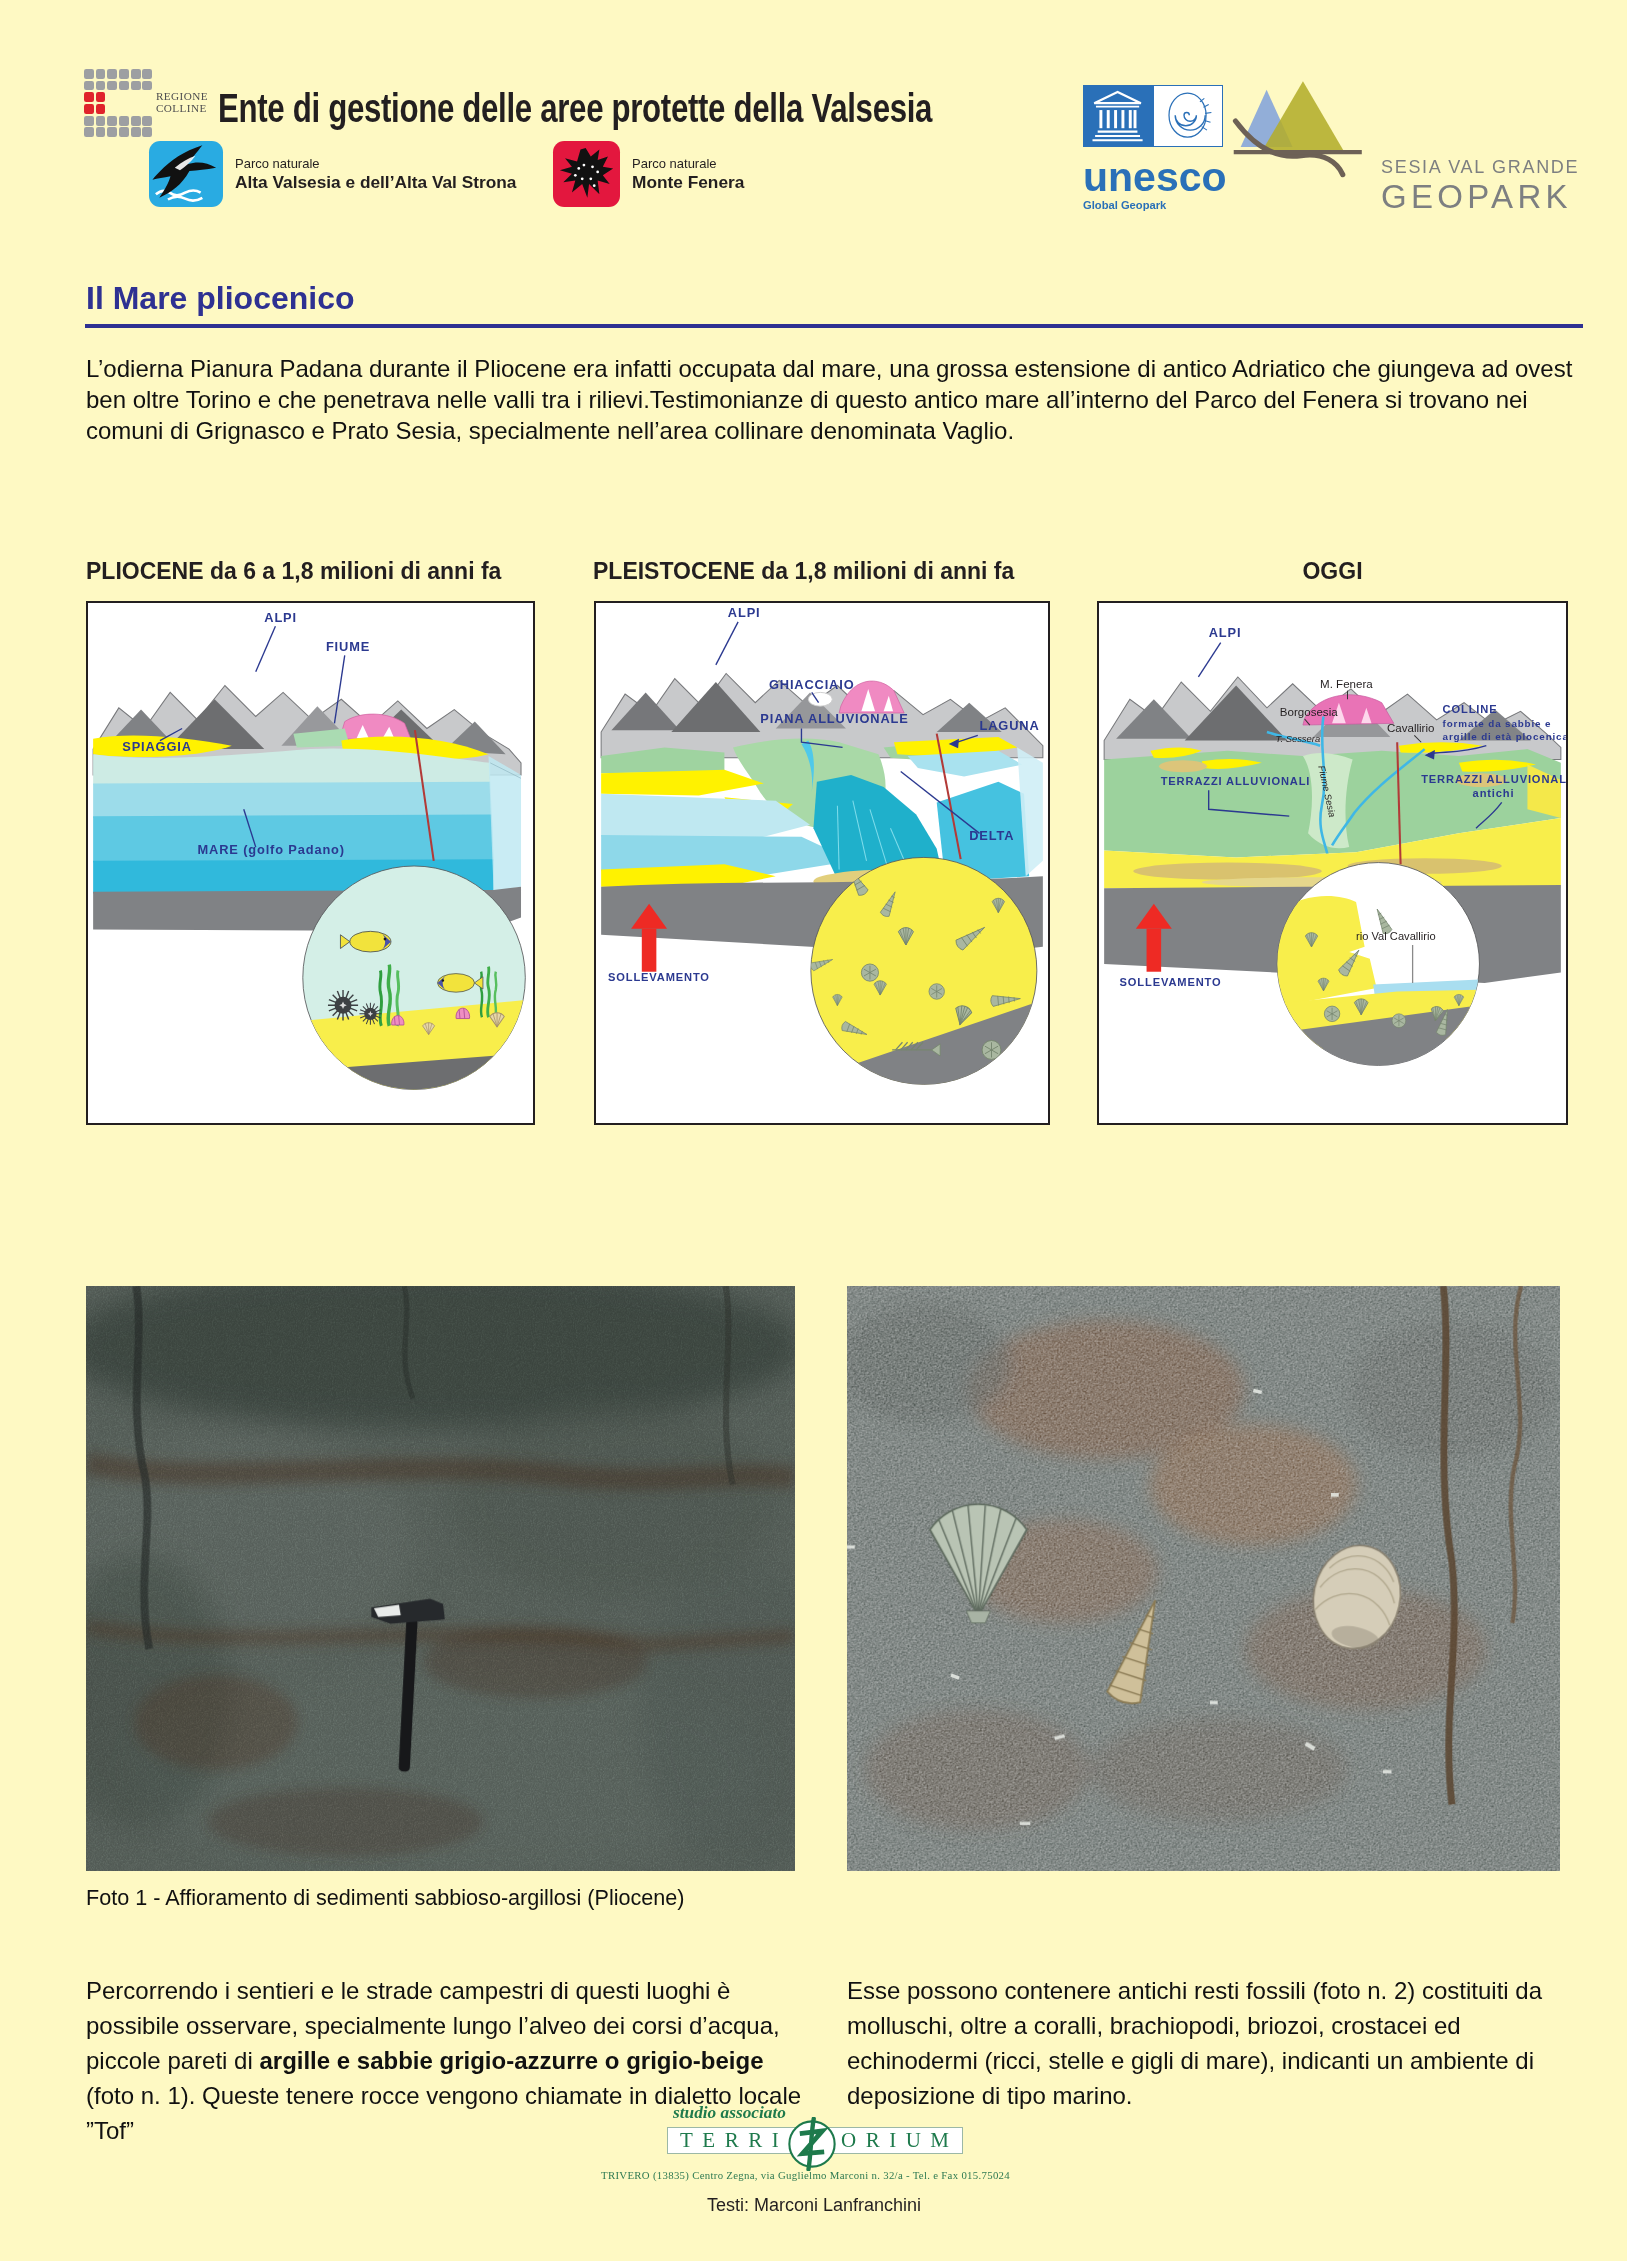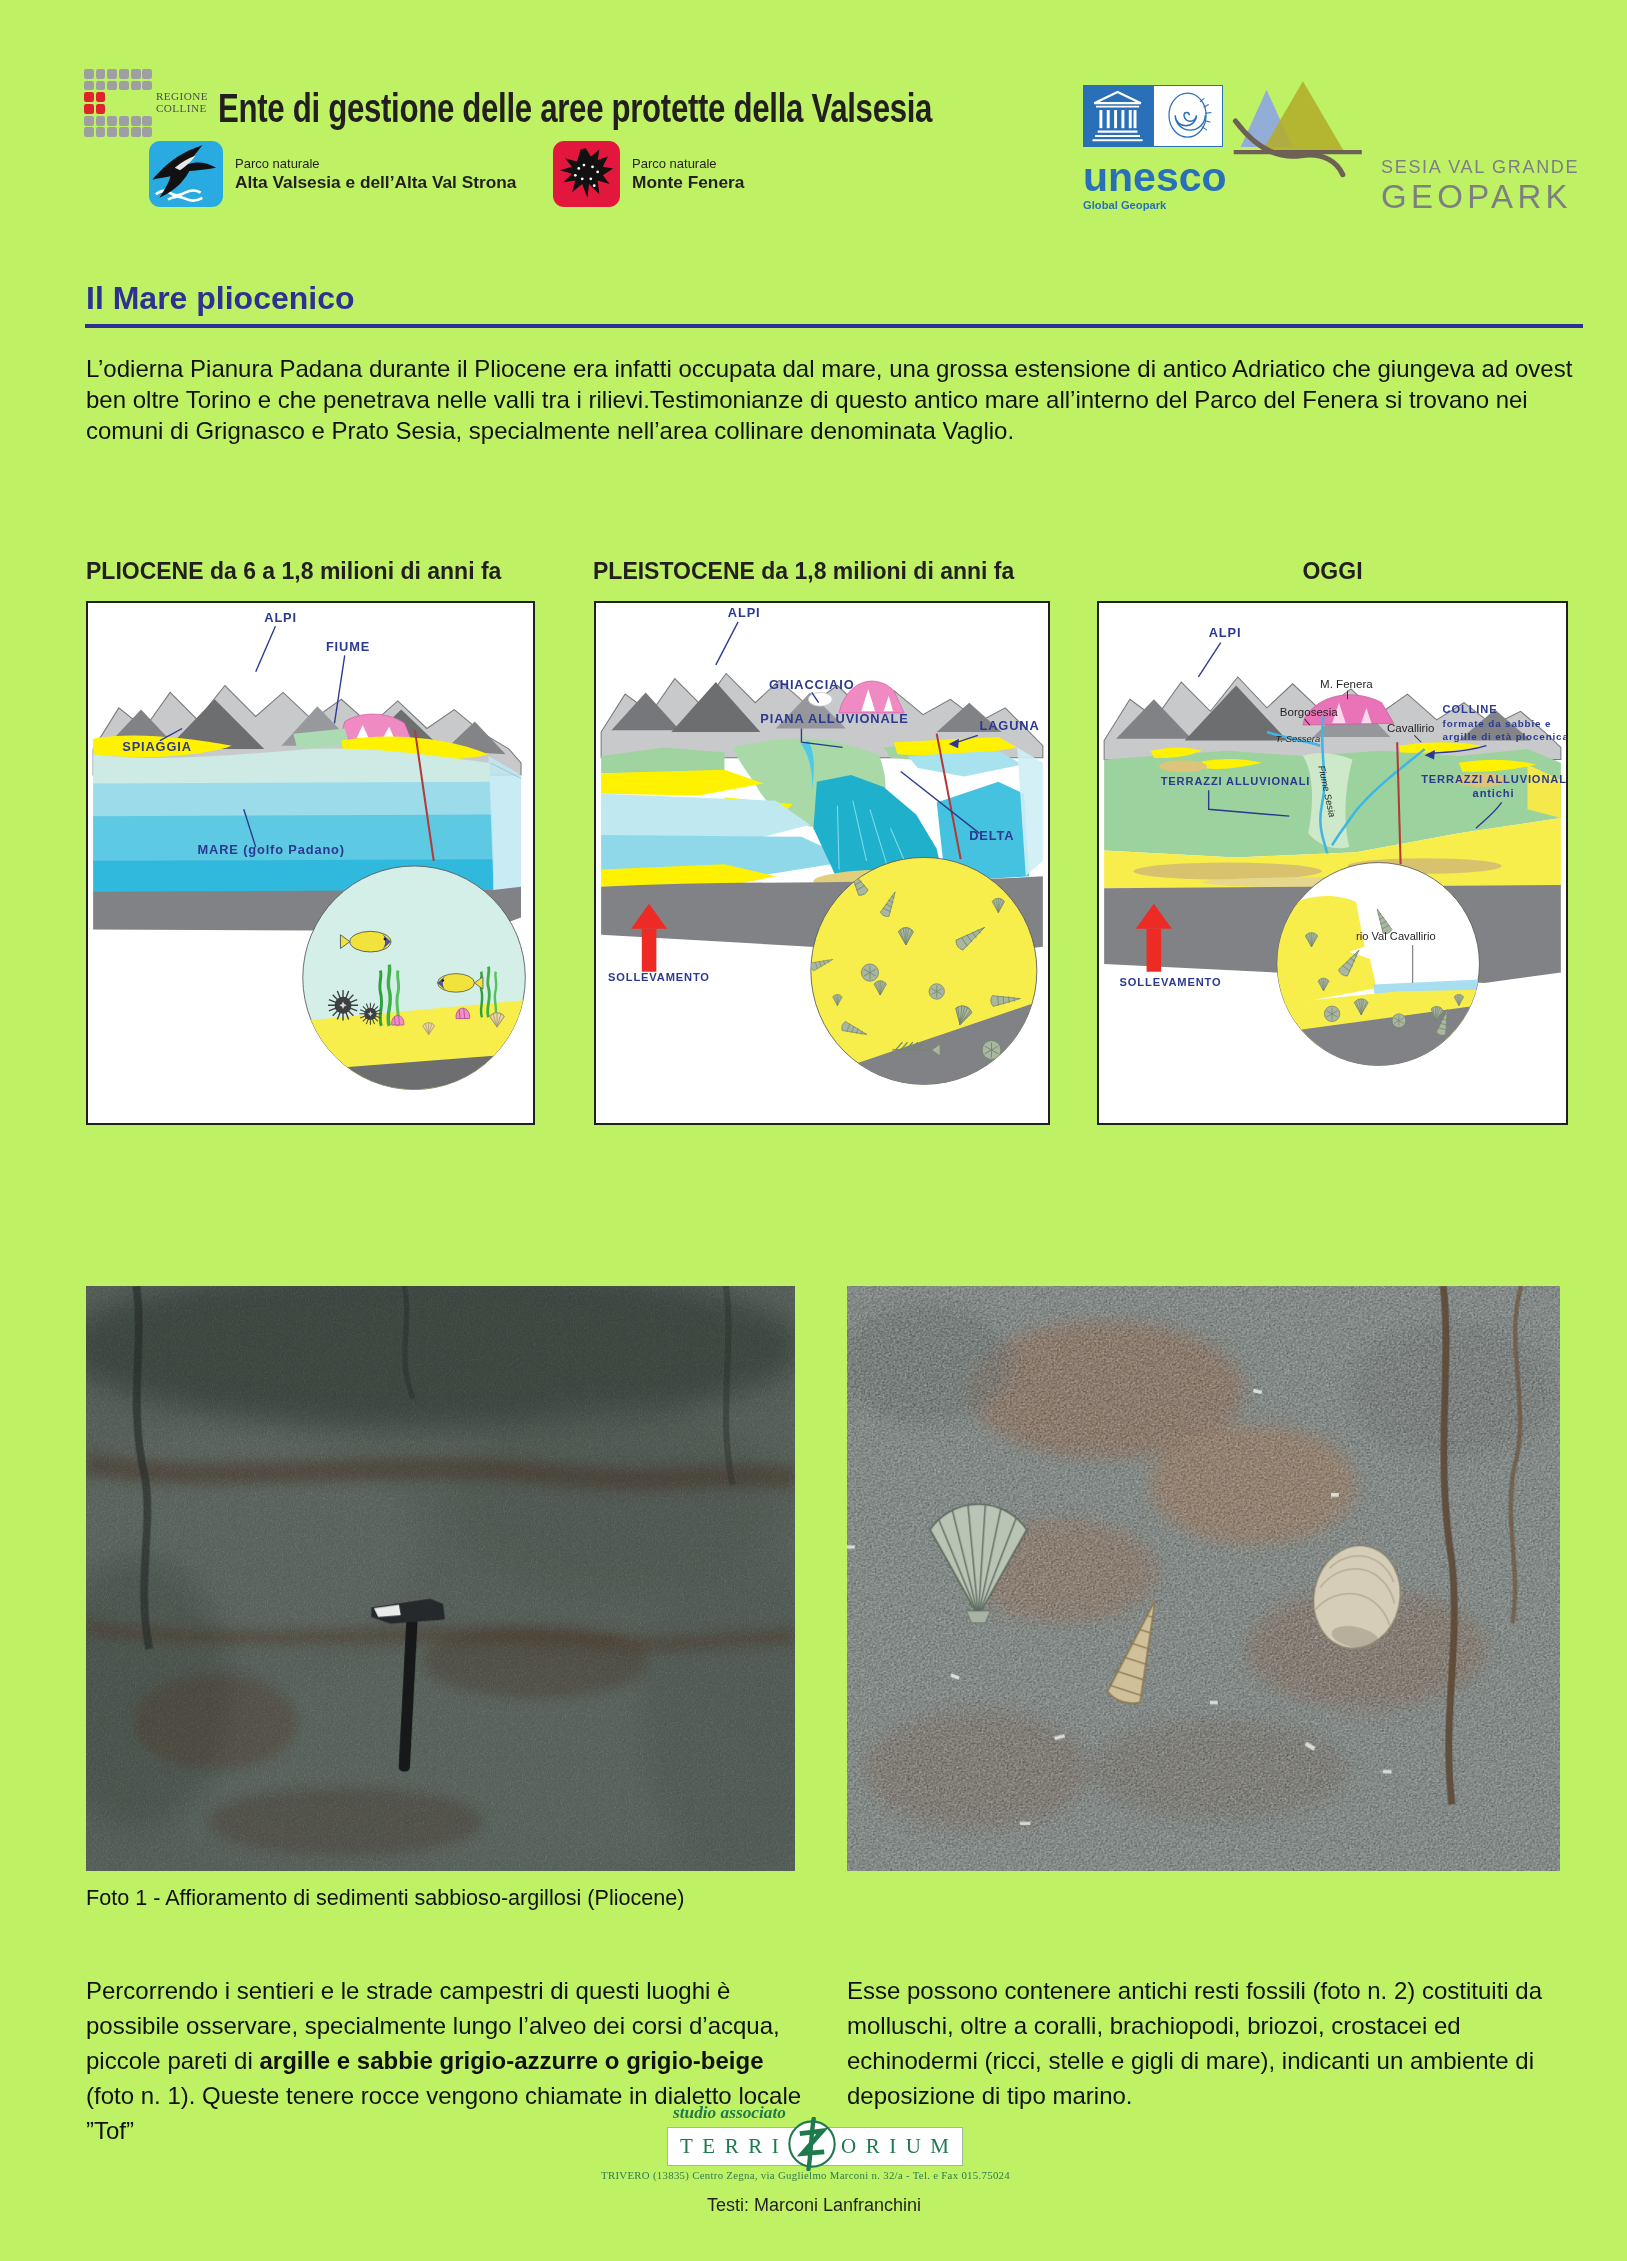--- a/index.html
+++ b/index.html
@@ -1,16 +1,16 @@
 <!DOCTYPE html>
 <html style="font-size:14px"><head>
 <meta charset="utf-8">
 <style>
   html,body{margin:0;padding:0;background:#e8e8e8;}
-  .page{position:relative;width:1628px;height:2261px;background:#bef264;
+  .page{position:relative;width:1628px;height:2261px;background:#fef9c3;
         font-family:"Liberation Sans",sans-serif;color:#1a1a1a;overflow:hidden;margin:0 auto;}
   .abs{position:absolute;}
   
   .rp-grid{left:84px;top:69px;width:71px;height:71px;}
   .rp-cell{position:absolute;width:9.5px;height:9.5px;border-radius:2.2px;background:#9d9fa2;}
   .rp-cell.red{background:#e0232b;}
   .rp-text{left:156px;top:90px;font-family:"Liberation Serif",serif;color:#4d4d4f;
            font-size:11.2px;line-height:12px;letter-spacing:0.4px;}
   .main-title{left:218px;top:86px;font-size:40px;font-weight:bold;letter-spacing:-0.4px;
               transform:scaleX(.78);transform-origin:left top;white-space:nowrap;color:#231f20;}
@@ -33,21 +33,21 @@
   .dlabel{fill:#2b3990;font-family:"Liberation Sans",sans-serif;font-weight:bold;letter-spacing:1px;}
   .klabel{fill:#231f20;font-family:"Liberation Sans",sans-serif;}
   
   .photo{top:1286px;height:585px;overflow:hidden;}
   .photo svg{display:block;width:100%;height:100%;}
   .caption{top:1885px;font-size:21.6px;color:#111;white-space:nowrap;}
   .bodycol{top:1973px;font-size:24px;line-height:35px;color:#111;}
   
   .studio{left:673px;top:2103px;font-family:"Liberation Serif",serif;font-style:italic;
           font-weight:bold;font-size:17.3px;color:#1e7a4c;}
-  .tbox{left:667px;top:2127px;width:296px;height:39px;border:1.3px solid #9cb8a6;background:#fff;
+  .tbox{left:667px;top:2127px;width:296px;height:27px;border:1.3px solid #9cb8a6;background:#fff;
         display:flex;align-items:center;justify-content:space-between;box-sizing:border-box;
         font-family:"Liberation Serif",serif;font-size:21px;color:#1e7a4c;}
   .tbox .t-left{padding-left:12px;letter-spacing:9.5px;}
   .tbox .t-right{padding-right:3.5px;letter-spacing:9.5px;}
   .tbox .t-gap{width:55px;}
   .tcircle{left:785px;top:2117px;width:54px;height:54px;}
   .taddress{left:598px;top:2169px;width:415px;text-align:center;font-family:"Liberation Serif",serif;
             font-size:10.8px;letter-spacing:0.3px;color:#2f7a52;white-space:nowrap;}
   .credits{left:0;top:2195px;width:1628px;text-align:center;font-size:18px;color:#231f20;}
 </style>

